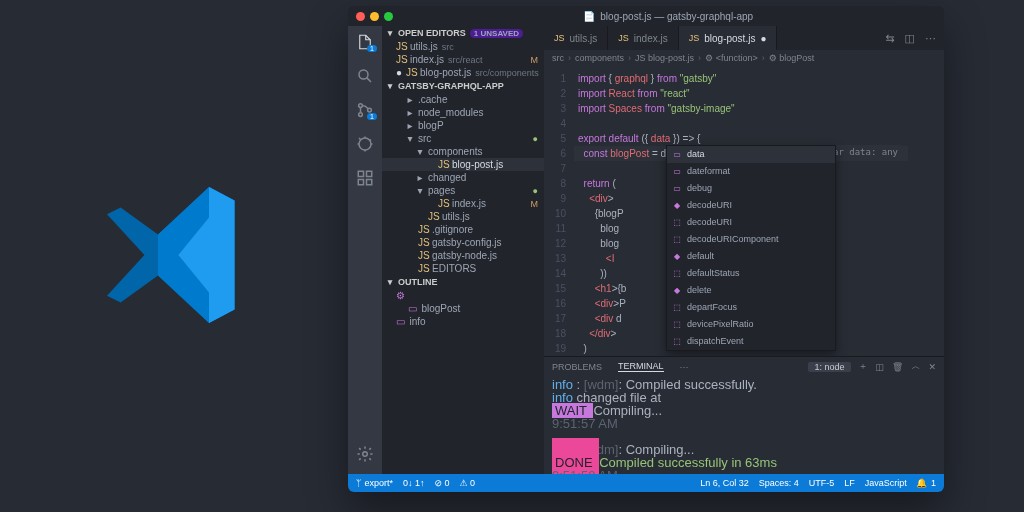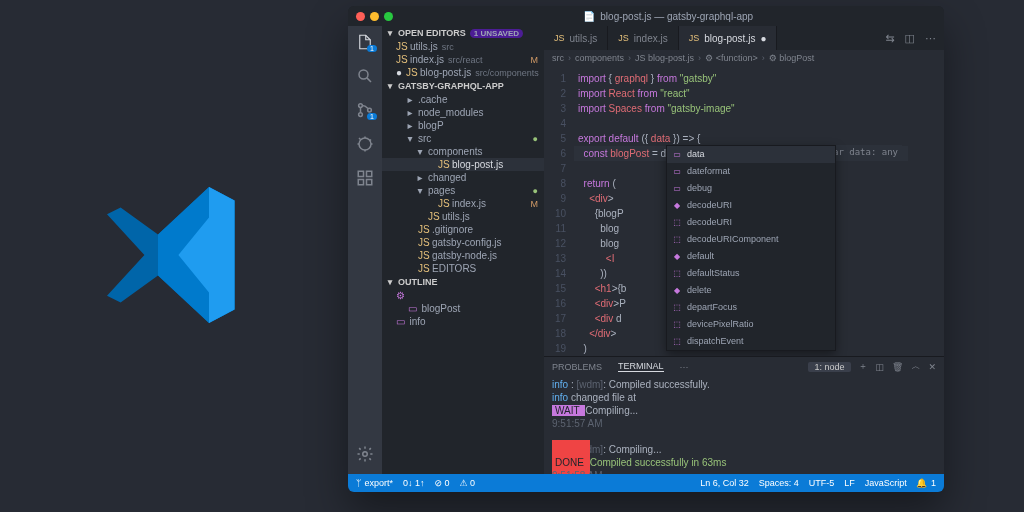--- a/index.html
+++ b/index.html
@@ -50,22 +50,22 @@
   .suggest .srow{display:flex;align-items:center;gap:5px;padding:1px 5px}
   .suggest .srow.sel{background:#2c313a;color:#d7dae0}
   .suggest .mi{width:10px;height:10px;display:inline-flex;align-items:center;justify-content:center;font-size:8px}
   .hint{position:absolute;right:42px;top:78px;color:#7f848e;font-size:9px;font-family:Menlo,monospace;background:#2c313a;padding:0 4px}
   .panel{height:118px;background:#282c34;border-top:1px solid #181a1f;display:flex;flex-direction:column}
   .ptabs{display:flex;align-items:center;gap:16px;padding:3px 8px;font-size:9px;color:#7f848e}
   .ptabs .pt{cursor:pointer}
   .ptabs .pt.active{color:#d7dae0;border-bottom:1px solid #d7dae0}
   .ptabs .right{margin-left:auto;display:flex;align-items:center;gap:8px}
   .psel{background:#3a3f4b;padding:0 6px;border-radius:2px;font-size:9px;color:#ccc}
-  .term{flex:1;padding:2px 8px;font-family:Menlo,monospace;font-size:10px;line-height:13px;color:#abb2bf;overflow:hidden}
-  .tg{color:#98c379}.tb{color:#61afef}.tm{color:#5c6370}.wbox{background:#c678dd;color:#21252b;padding:0 3px}.dbox{background:#ef4444;color:#21252b;padding:17px 3px}
+  .term{flex:1;padding:2px 8px;font-family:Menlo,monospace;font-size:13px;line-height:13px;color:#abb2bf;overflow:hidden}
+  .tg{color:#98c379}.tb{color:#61afef}.tm{color:#5c6370}.wbox{background:#c678dd;color:#21252b;padding:0 3px}.dbox{background:#ec4899;color:#21252b;padding:17px 3px}
   .statusbar{height:18px;background:#0b7bd7;color:#fff;display:flex;align-items:center;font-size:9px;padding:0 8px;gap:10px}
   .statusbar .r{margin-left:auto;display:flex;gap:10px;align-items:center}
   .statusbar .sc{display:flex;align-items:center;gap:3px;cursor:pointer}
   .gear{margin-top:auto;margin-bottom:10px}
 </style>
 </head>
 <body>
 
 <svg class="logo" width="170" height="170" viewBox="0 0 100 100">
   <path fill="#0065a9" d="M70 10 L40 38 L18 22 L10 26 L32 50 L10 74 L18 78 L40 62 L70 90 L85 82 L85 18 Z"></path>

